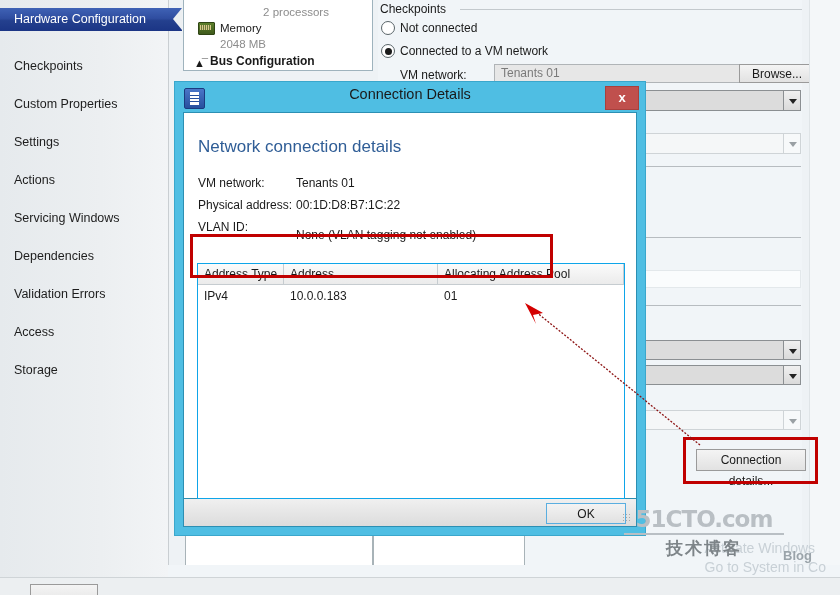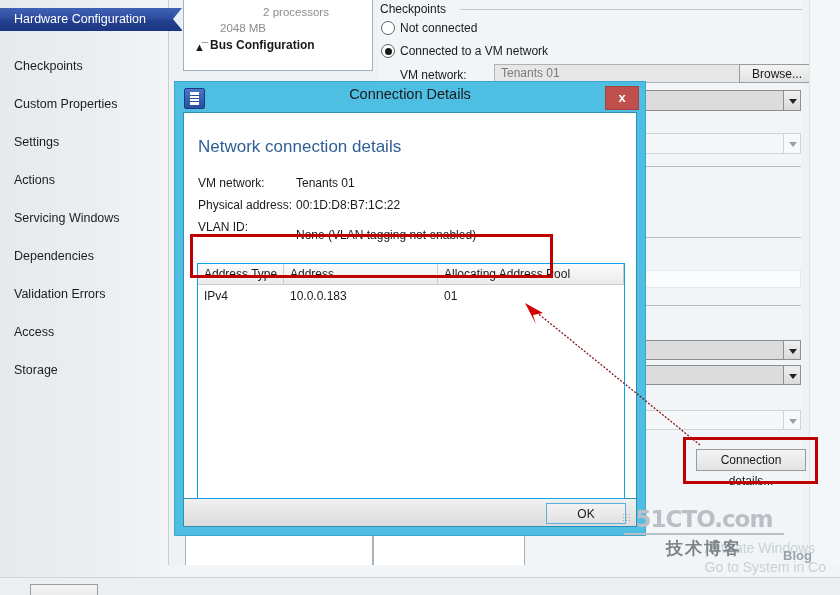--- a/index.html
+++ b/index.html
@@ -186,20 +186,24 @@
     </div>
     <div class="nav-item" style="position:absolute;top:359px;">
       <span>Storage</span>
     </div>
   </div>
 
   <div id="hw-panel">
     <div class="hw-row hw-sub" style="margin-top:10px;text-align:center;">
       <span>2 processors</span>
     </div>
+    <div class="hw-row">
+      <span class="hw-ico"></span>
+      <span>Memory</span>
+    </div>
     <div class="hw-row hw-sub">
       <span>2048 MB</span>
     </div>
     <div class="hw-group">
       <span class="chev-up">▲̅</span>
       <span>Bus Configuration</span>
     </div>
   </div>
 
   <div id="right-pane">

